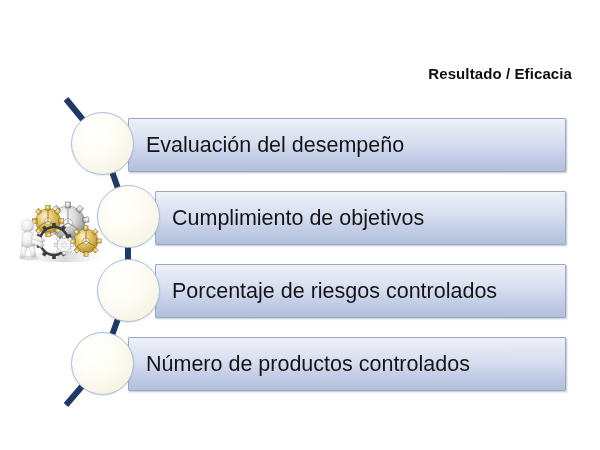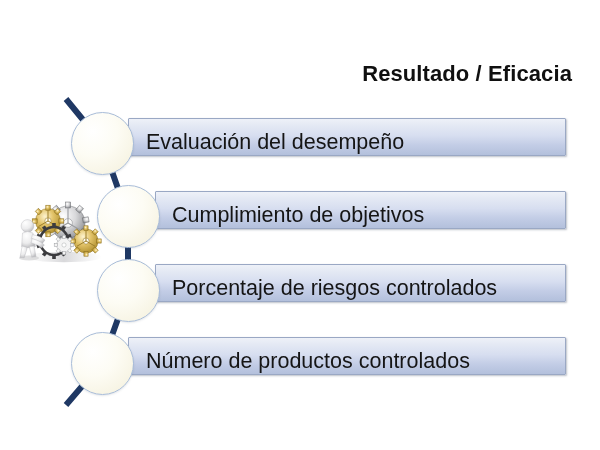--- a/index.html
+++ b/index.html
@@ -27,21 +27,21 @@
 
   
   #title {
     position: absolute;
     left: 180px;
     top: 62px;
     width: 392px;
     text-align: right;
     font-family: "Liberation Sans", sans-serif;
     font-weight: bold;
-    font-size: 22px;
+    font-size: 15px;
     line-height: 24px;
     color: #101010;
     letter-spacing: 0.1px;
     white-space: nowrap;
   }
 
   
   #clipart {
     position: absolute;
     left: 12px;
@@ -72,33 +72,33 @@
     left: 0;
     top: 0;
     width: 600px;
     height: 450px;
     pointer-events: none;
   }
 
   
   .bar {
     position: absolute;
-    height: 38px;
+    height: 54px;
     border: 1px solid #9aa8c4;
     border-radius: 1px;
     background: linear-gradient(to bottom,
         #eef1f8 0%,
         #e4e9f4 18%,
         #d7def0 46%,
         #c3cde6 72%,
         #b3c0dc 100%);
     box-shadow: 1px 1px 2px rgba(80,90,110,0.38);
     box-sizing: border-box;
     display: flex;
-    align-items: flex-end;
+    align-items: center;
   }
   .bar-label {
     font-family: "Liberation Sans", sans-serif;
     font-size: 21.5px;
     line-height: 26px;
     color: #151515;
     white-space: nowrap;
     display: block;
   }
 

